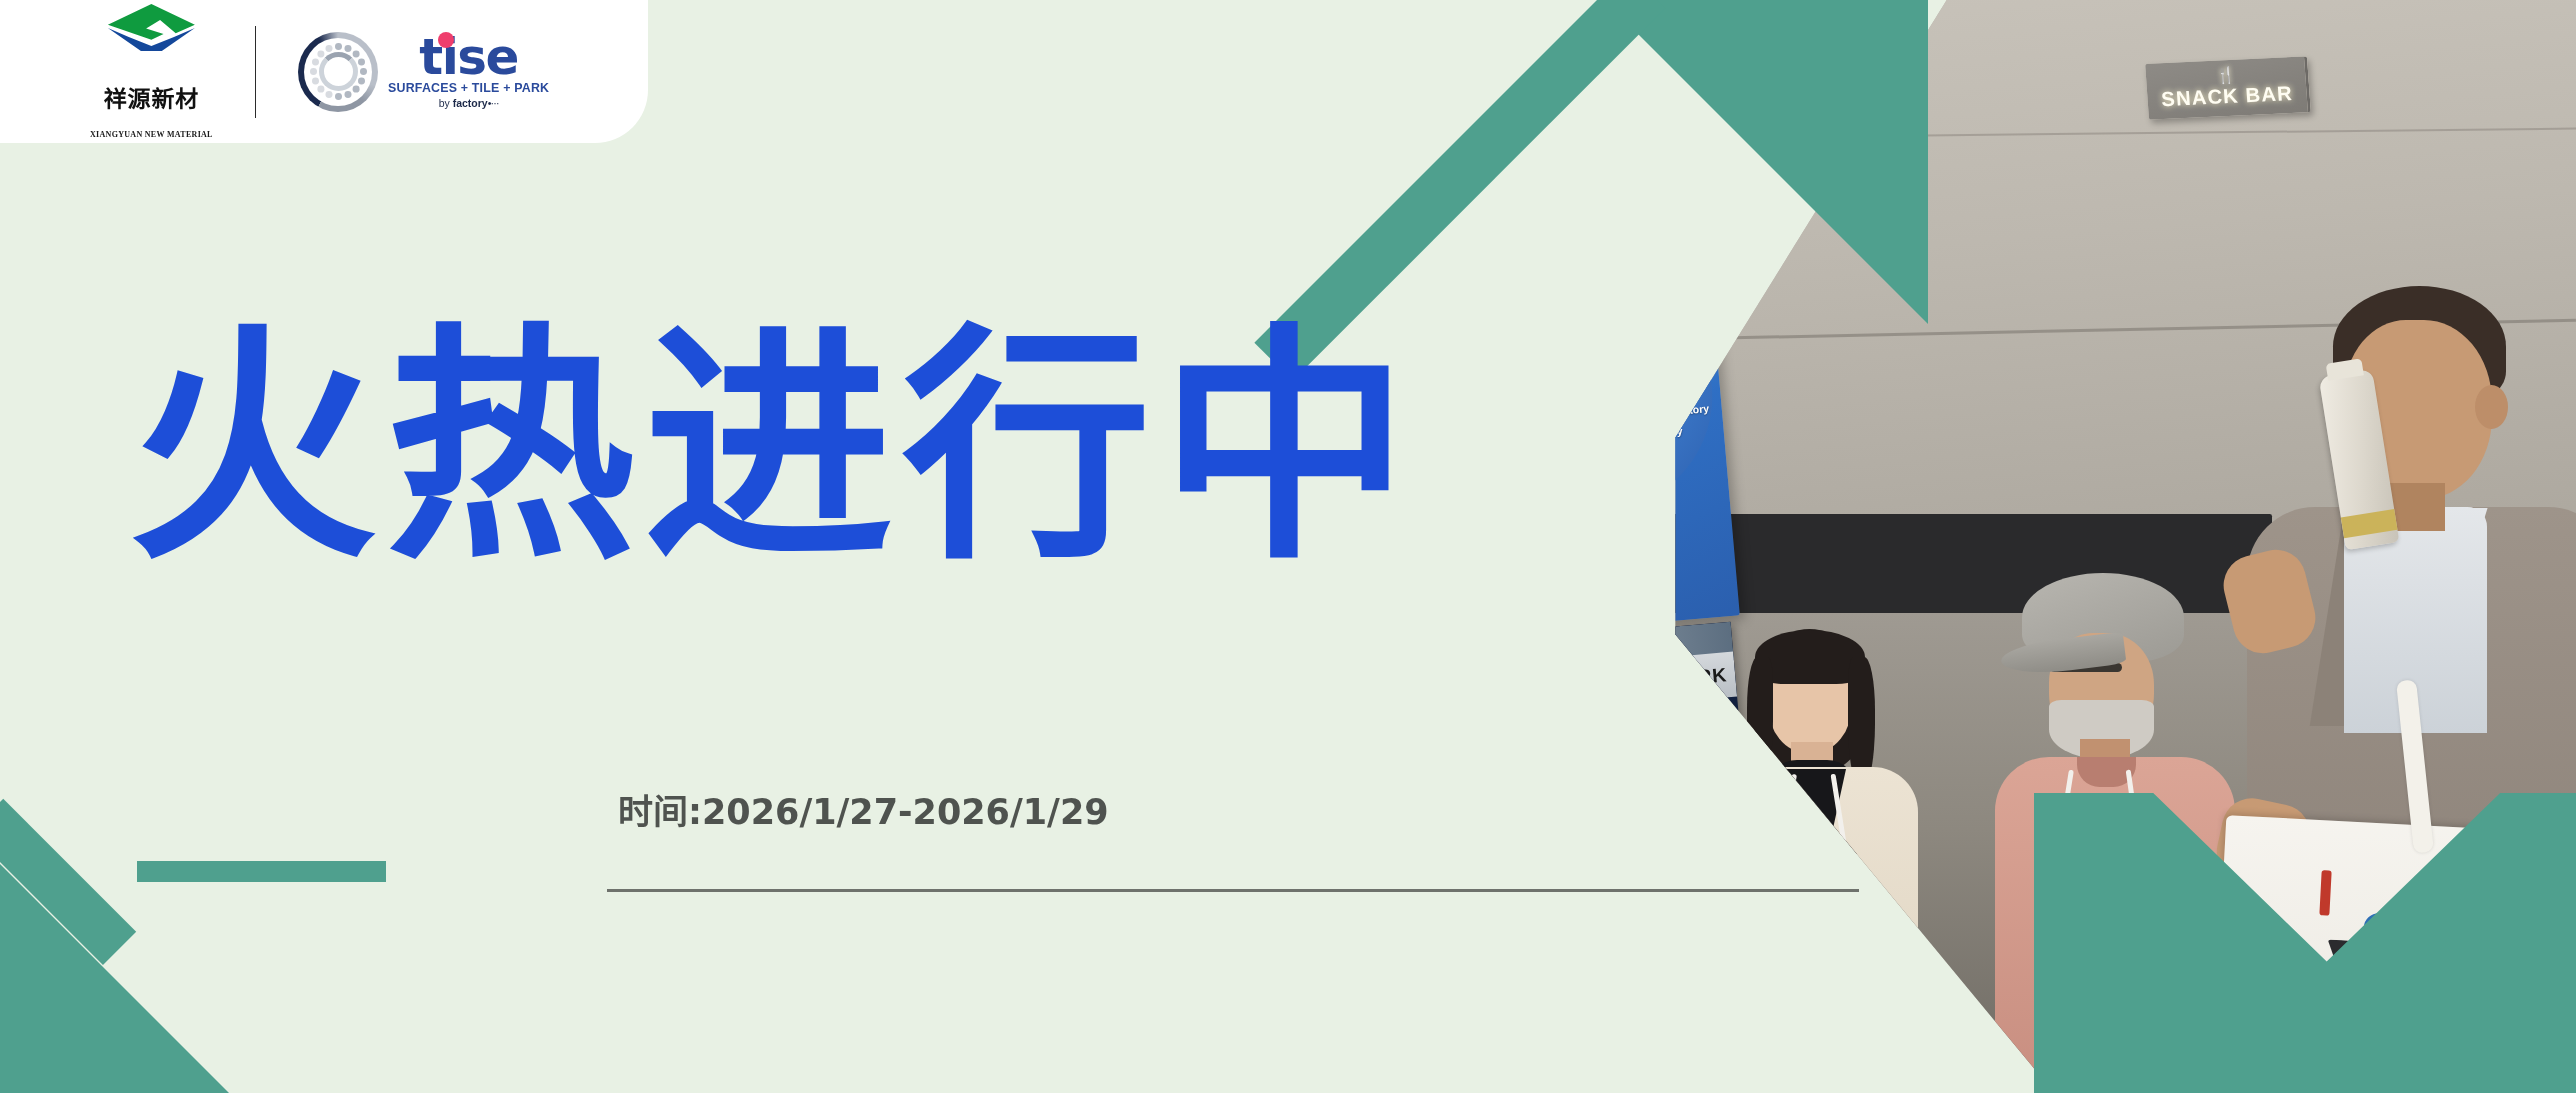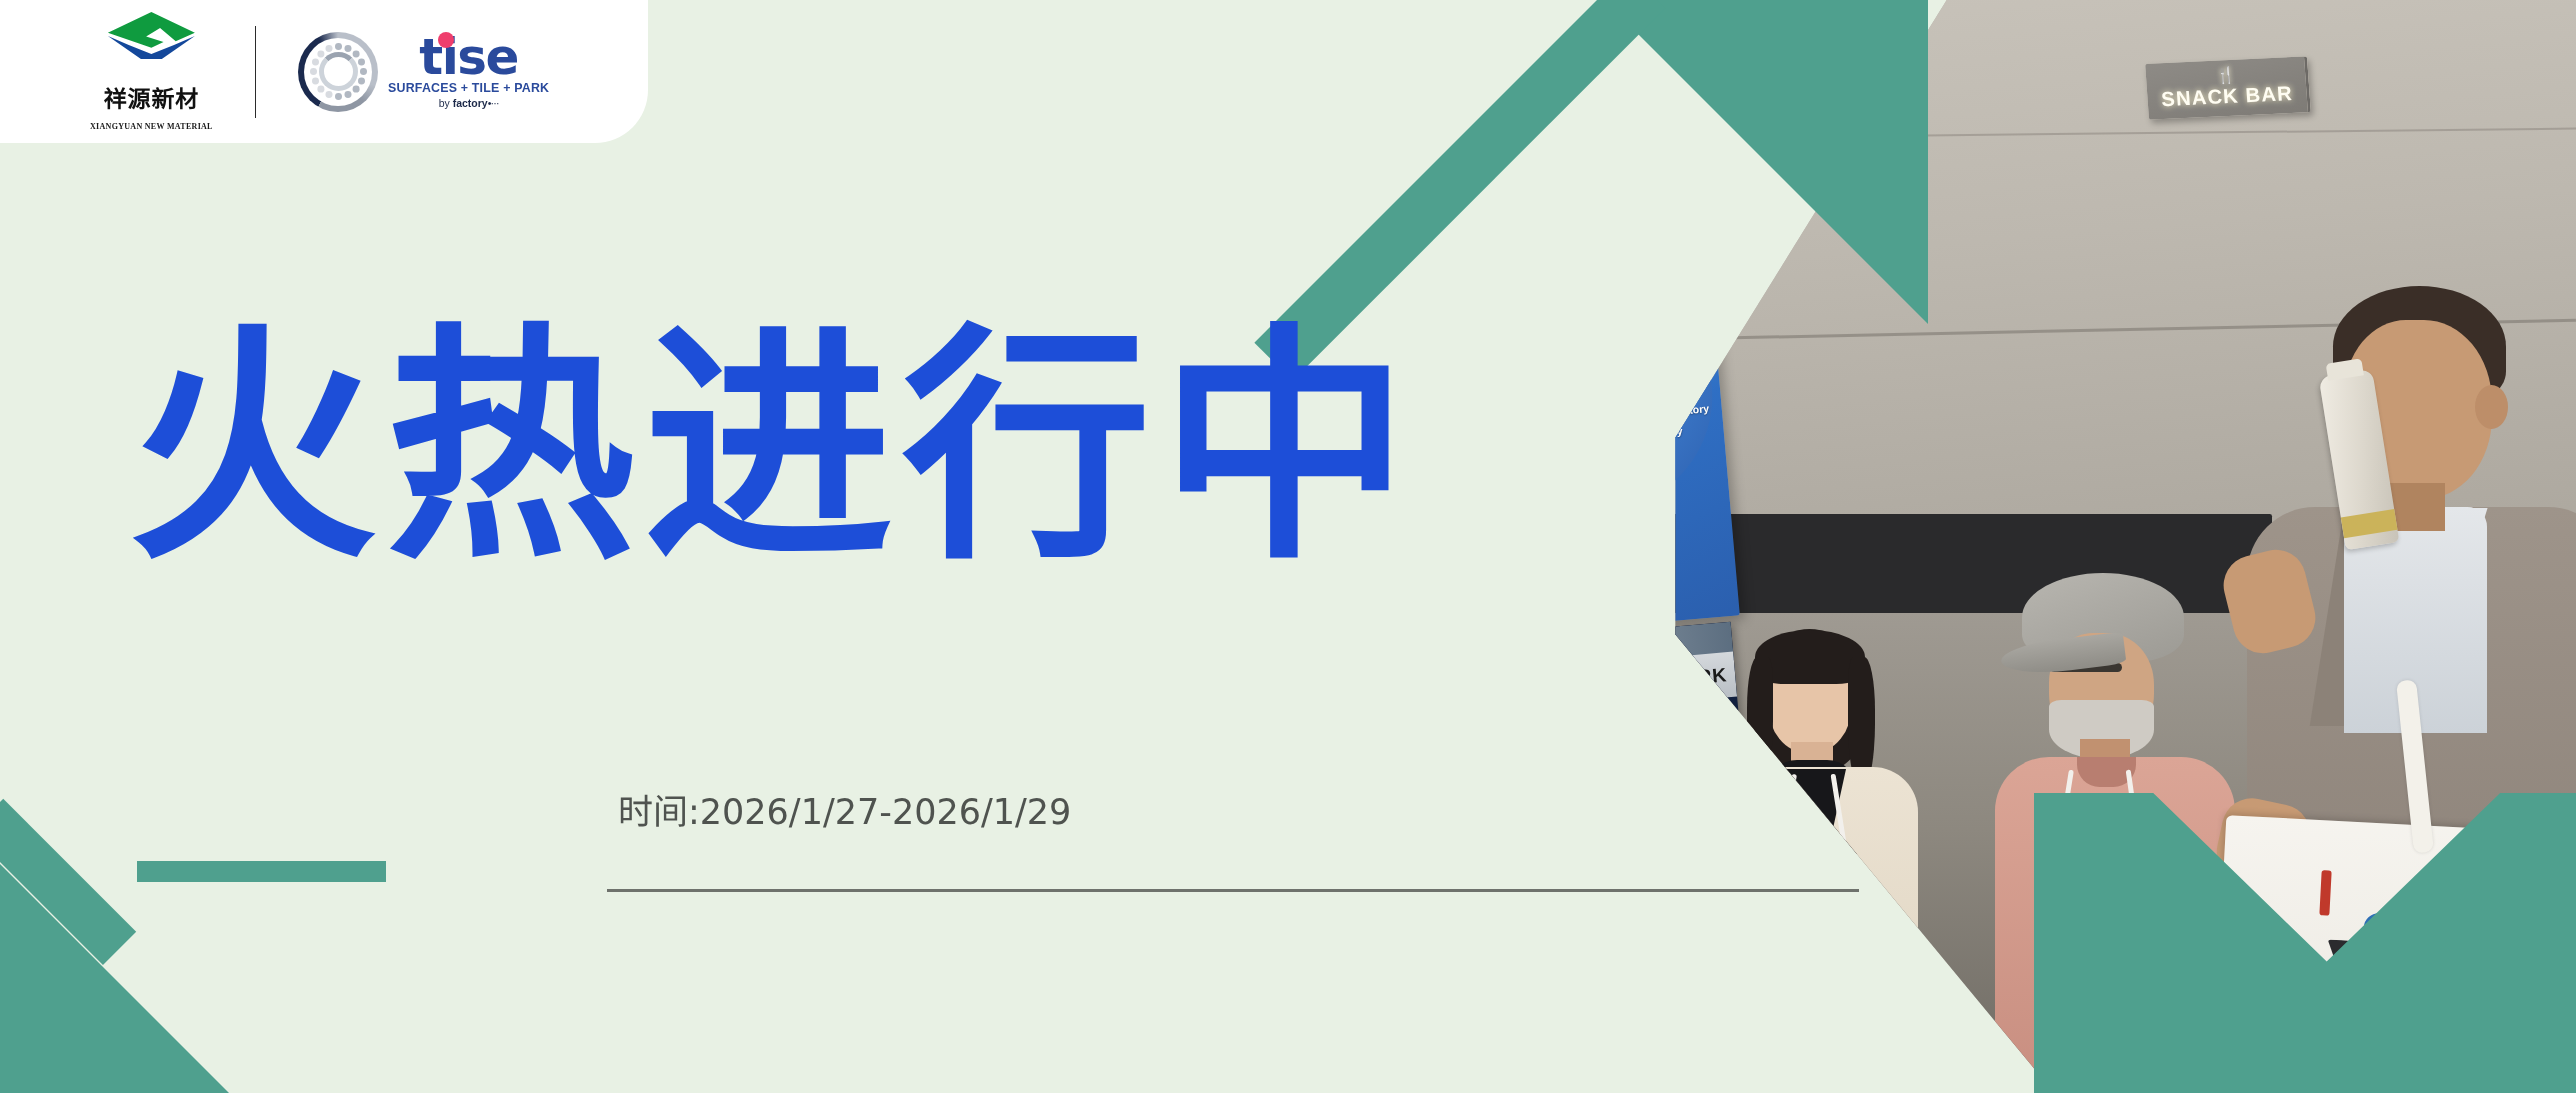--- a/index.html
+++ b/index.html
@@ -375,21 +375,21 @@
   
   .logo-panel{
     position:absolute; left:0; top:0;
     width:648px; height:143px;
     background:#fff;
     border-radius:0 0 53px 0;
     display:flex; align-items:center;
     padding-left:90px; gap:42px;
     z-index:20;
   }
-  .logo-xy{ display:flex; flex-direction:column; align-items:center; gap:11px; }
+  .logo-xy{ display:flex; flex-direction:column; align-items:center; gap:19px; }
   .xy-mark{ position:relative; width:87px; height:65px; }
   .xy-green{
     position:absolute; left:0; top:0; width:87px; height:47px;
     background:#0f9b3f;
     clip-path:polygon(50% 0%, 100% 44%, 78% 62%, 60% 34%, 44% 52%, 64% 64%, 50% 76%, 0% 44%);
   }
   .xy-blue{
     position:absolute; left:0; top:24px; width:87px; height:41px;
     background:#14489b;
     clip-path:polygon(0% 0%, 24% 22%, 50% 44%, 76% 22%, 100% 0%, 62% 56%, 38% 56%);
@@ -460,20 +460,21 @@
     font-family:"DejaVu Sans", sans-serif; line-height:1;
     white-space:nowrap;
   }
 
   .info-row{
     position:absolute; left:618px; top:783px;
     display:flex; gap:62px;
     font-size:35px; color:#4f534f;
     font-family:"DejaVu Sans", sans-serif;
     white-space:nowrap;
+    font-weight:bold;
   }
   .divider-line{
     position:absolute; left:607px; top:889px;
     width:1252px; height:3px; background:#6e726c;
   }
 </style>
 </head>
 <body>
 
 <div class="banner">

